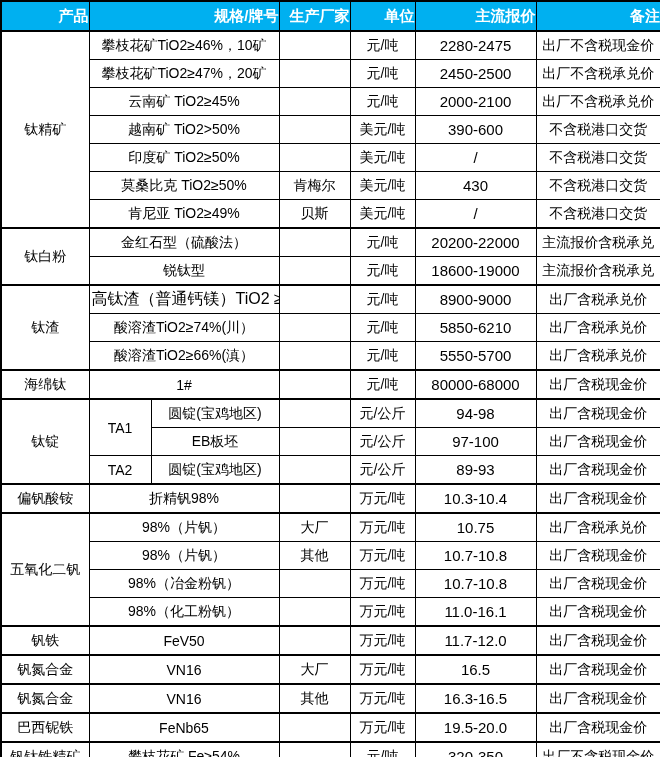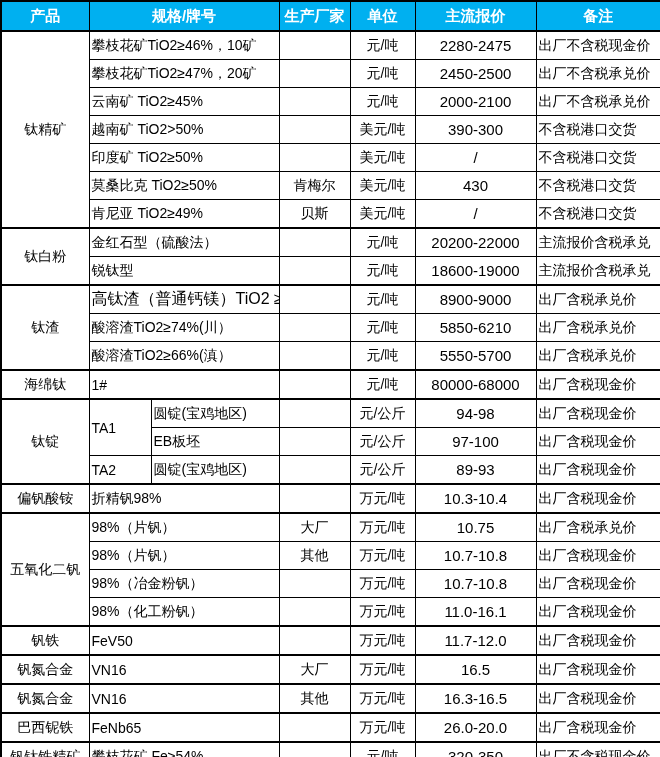--- a/index.html
+++ b/index.html
@@ -21,34 +21,34 @@
   }
   thead th {
     background: #00B0F0;
     color: #ffffff;
     font-weight: bold;
     font-size: 15px;
     border: 1px solid #000000;
     border-bottom-width: 2px;
     height: 28px;
     padding: 0;
-    text-align: center;
+    text-align: right;
   }
   tbody td {
     border: 1px solid #000000;
     font-size: 14px;
     color: #000000;
     height: 27px;
     padding: 0 2px;
     overflow: hidden;
     white-space: nowrap;
   }
   tr.group td { border-top-width: 2px; }
   td.c { text-align: center; }
-  td.l { text-align: left; }
+  td.l { text-align: center; }
   td.sm { font-size: 16px; }
   td.price { font-size: 15px; }
 </style>
 </head>
 <body>
 
 <table class="price-table">
   <colgroup>
     <col style="width:88px">
       <col style="width:62px">
@@ -88,21 +88,21 @@
       <td class="l" colspan="2">云南矿 TiO2≥45%</td>
       <td class="c"></td>
       <td class="c">元/吨</td>
       <td class="c price">2000-2100</td>
       <td class="l">出厂不含税承兑价</td>
     </tr>
     <tr>
       <td class="l" colspan="2">越南矿 TiO2&gt;50%</td>
       <td class="c"></td>
       <td class="c">美元/吨</td>
-      <td class="c price">390-300</td>
+      <td class="c price">390-600</td>
       <td class="l">不含税港口交货</td>
     </tr>
     <tr>
       <td class="l" colspan="2">印度矿 TiO2≥50%</td>
       <td class="c"></td>
       <td class="c">美元/吨</td>
       <td class="c price">/</td>
       <td class="l">不含税港口交货</td>
     </tr>
     <tr>
@@ -247,21 +247,21 @@
       <td class="c">其他</td>
       <td class="c">万元/吨</td>
       <td class="c price">16.3-16.5</td>
       <td class="l">出厂含税现金价</td>
     </tr>
     <tr class="group">
       <td class="c">巴西铌铁</td>
       <td class="l" colspan="2">FeNb65</td>
       <td class="c"></td>
       <td class="c">万元/吨</td>
-      <td class="c price">26.0-20.0</td>
+      <td class="c price">19.5-20.0</td>
       <td class="l">出厂含税现金价</td>
     </tr>
     <tr class="group">
       <td class="c">钒钛铁精矿</td>
       <td class="l" colspan="2">攀枝花矿 Fe≥54%</td>
       <td class="c"></td>
       <td class="c">元/吨</td>
       <td class="c price">320-350</td>
       <td class="l">出厂不含税现金价</td>
     </tr>

